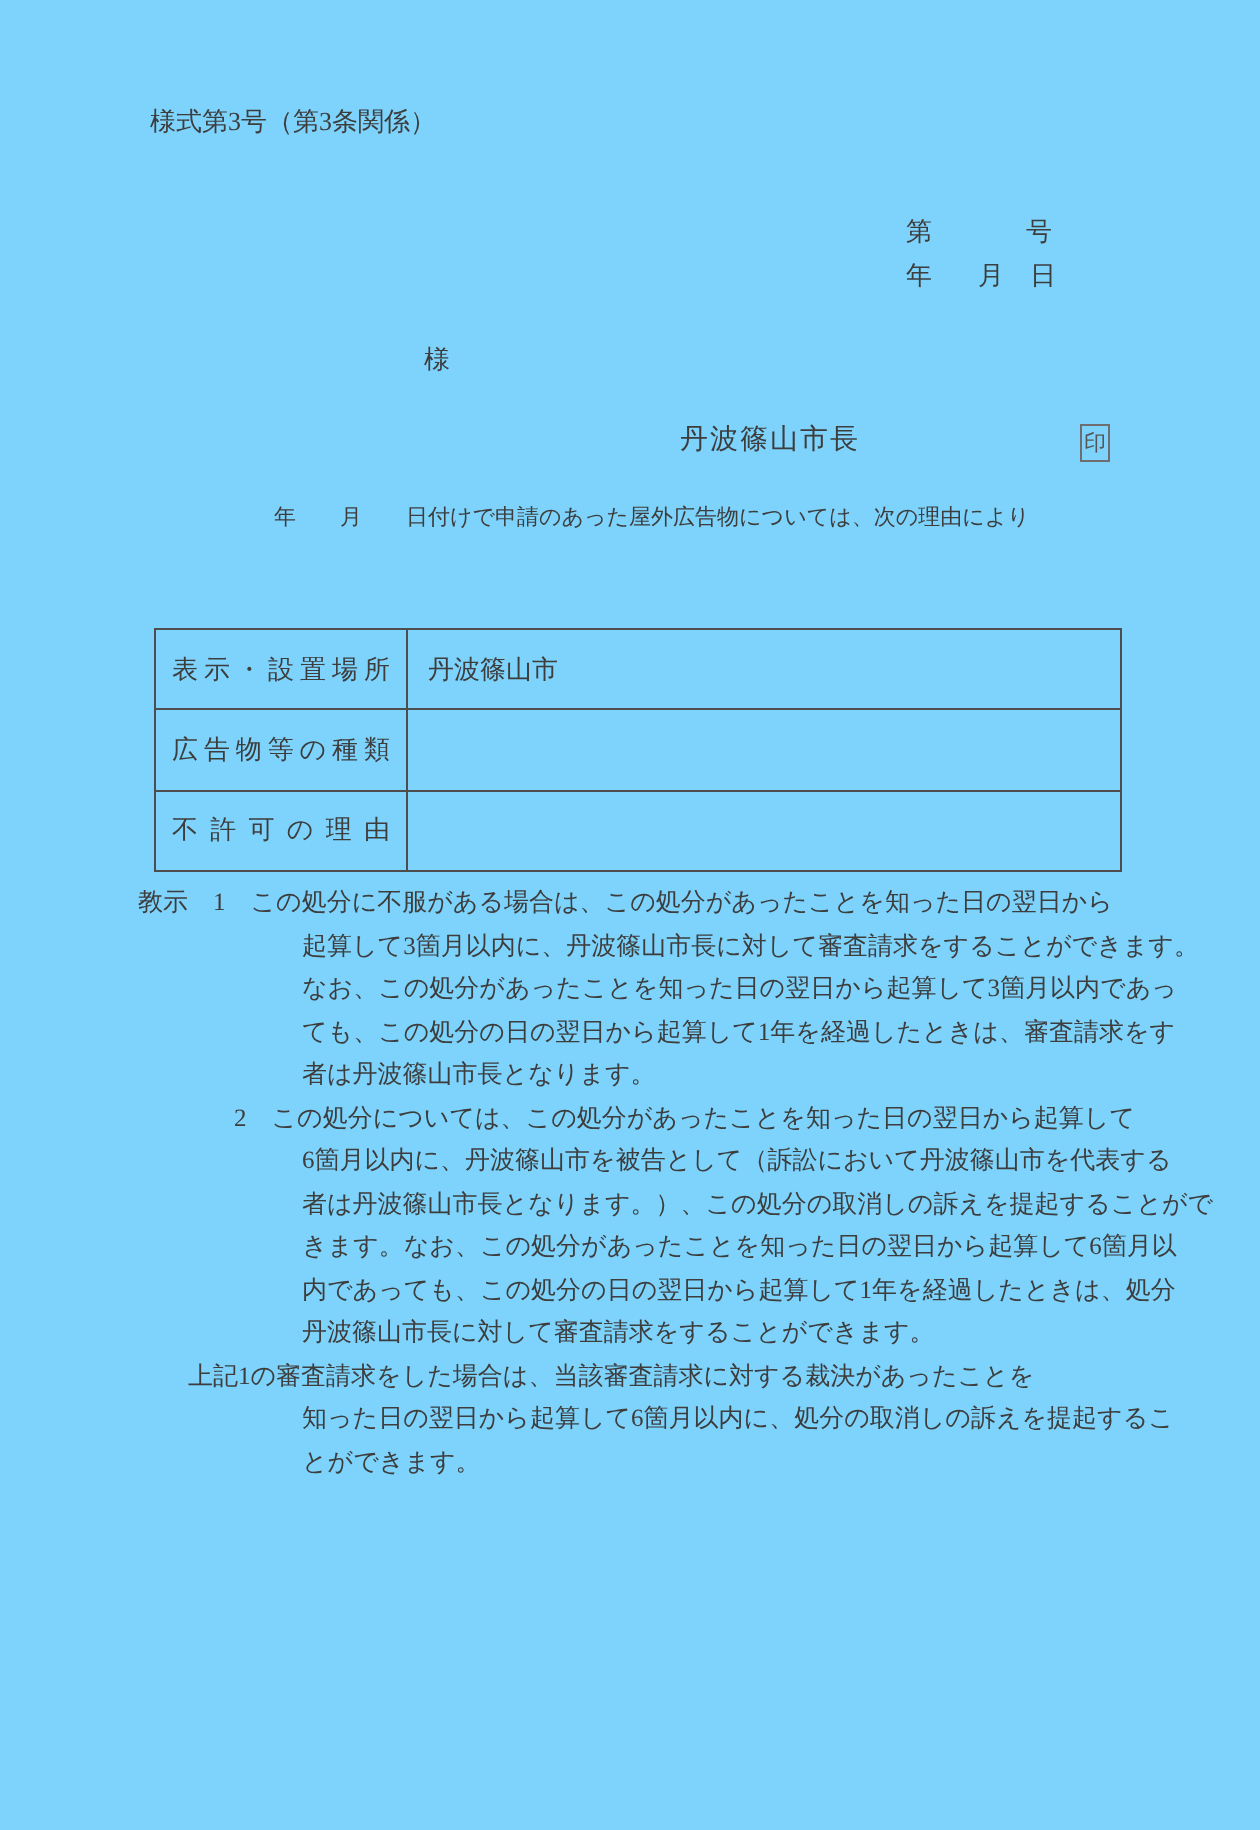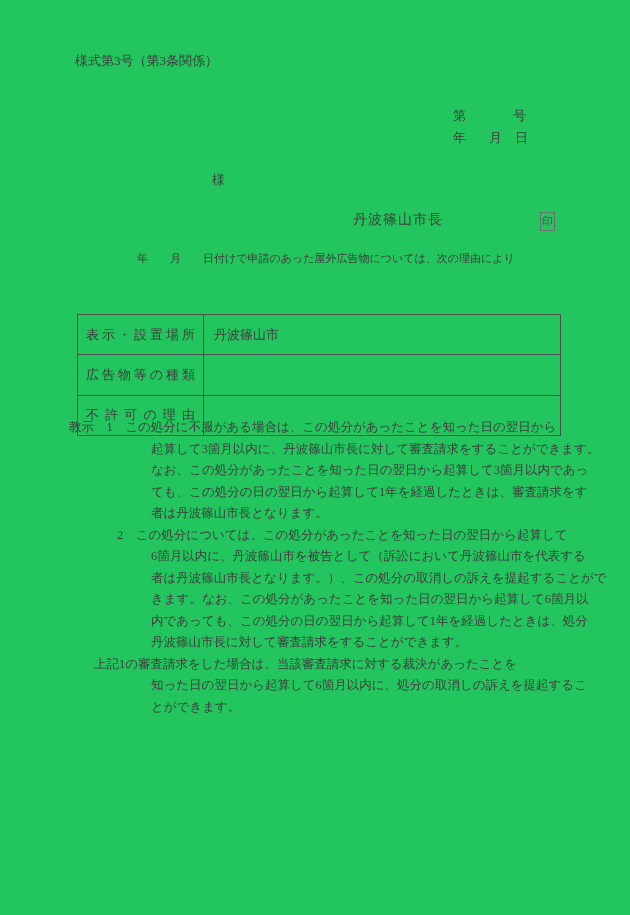--- a/index.html
+++ b/index.html
@@ -1,35 +1,35 @@
 <!DOCTYPE html>
 <html><head>
 <meta charset="utf-8">
 <style>
   html,body{margin:0;padding:0;background:#e8e8e8;}
   .page{
     position:relative;
     width:630px;height:915px;
     margin:0 auto;
-    background:#22c55e;
+    background:#7dd3fc;
     font-family:"Liberation Serif","DejaVu Serif",serif;
     color:#3d3d3d;
     font-size:13px;
     overflow:hidden;
   }
   .abs{position:absolute;white-space:pre;}
   .form-number{left:75px;top:52px;}
   .doc-title{left:0;top:78px;width:630px;text-align:center;letter-spacing:1px;}
   .doc-no-dai{left:453px;top:107px;}
   .doc-no-go{left:513px;top:107px;}
   .date-year{left:453px;top:129px;}
   .date-month{left:489px;top:129px;}
   .date-day{left:515px;top:129px;}
   .recipient{left:212px;top:171px;}
-  .sender{left:353px;top:211px;font-size:14px;letter-spacing:1px;}
+  .sender{left:340px;top:211px;font-size:14px;letter-spacing:1px;}
   .seal{
     left:540px;top:212px;
     width:13px;height:17px;
     border:1px solid #6e6e6e;
     display:flex;align-items:center;justify-content:center;
     font-size:11px;color:#555;
   }
   .body-line1{left:137px;top:251px;font-size:11px;}
   .body-line2{left:67px;top:273px;font-size:12.5px;}
 
@@ -52,21 +52,21 @@
   .t-label .jchar{
     display:flex;justify-content:space-between;
     width:100%;
   }
   .t-value{
     flex:1;display:flex;align-items:center;
     padding:0 10px;
   }
 
   
-  .kyoji{position:absolute;left:0;top:417px;width:630px;font-size:12.5px;}
+  .kyoji{position:absolute;left:0;top:441px;width:630px;font-size:12.5px;}
   .k-line{height:21.5px;line-height:21.5px;white-space:pre;}
   .ind-a{padding-left:69px;}
   .ind-b{padding-left:107px;margin-left:44px;}
   .ind-c{padding-left:117px;}
   .ind-d{padding-left:94px;}
 </style>
 </head>
 <body>
 
 <div class="page">

